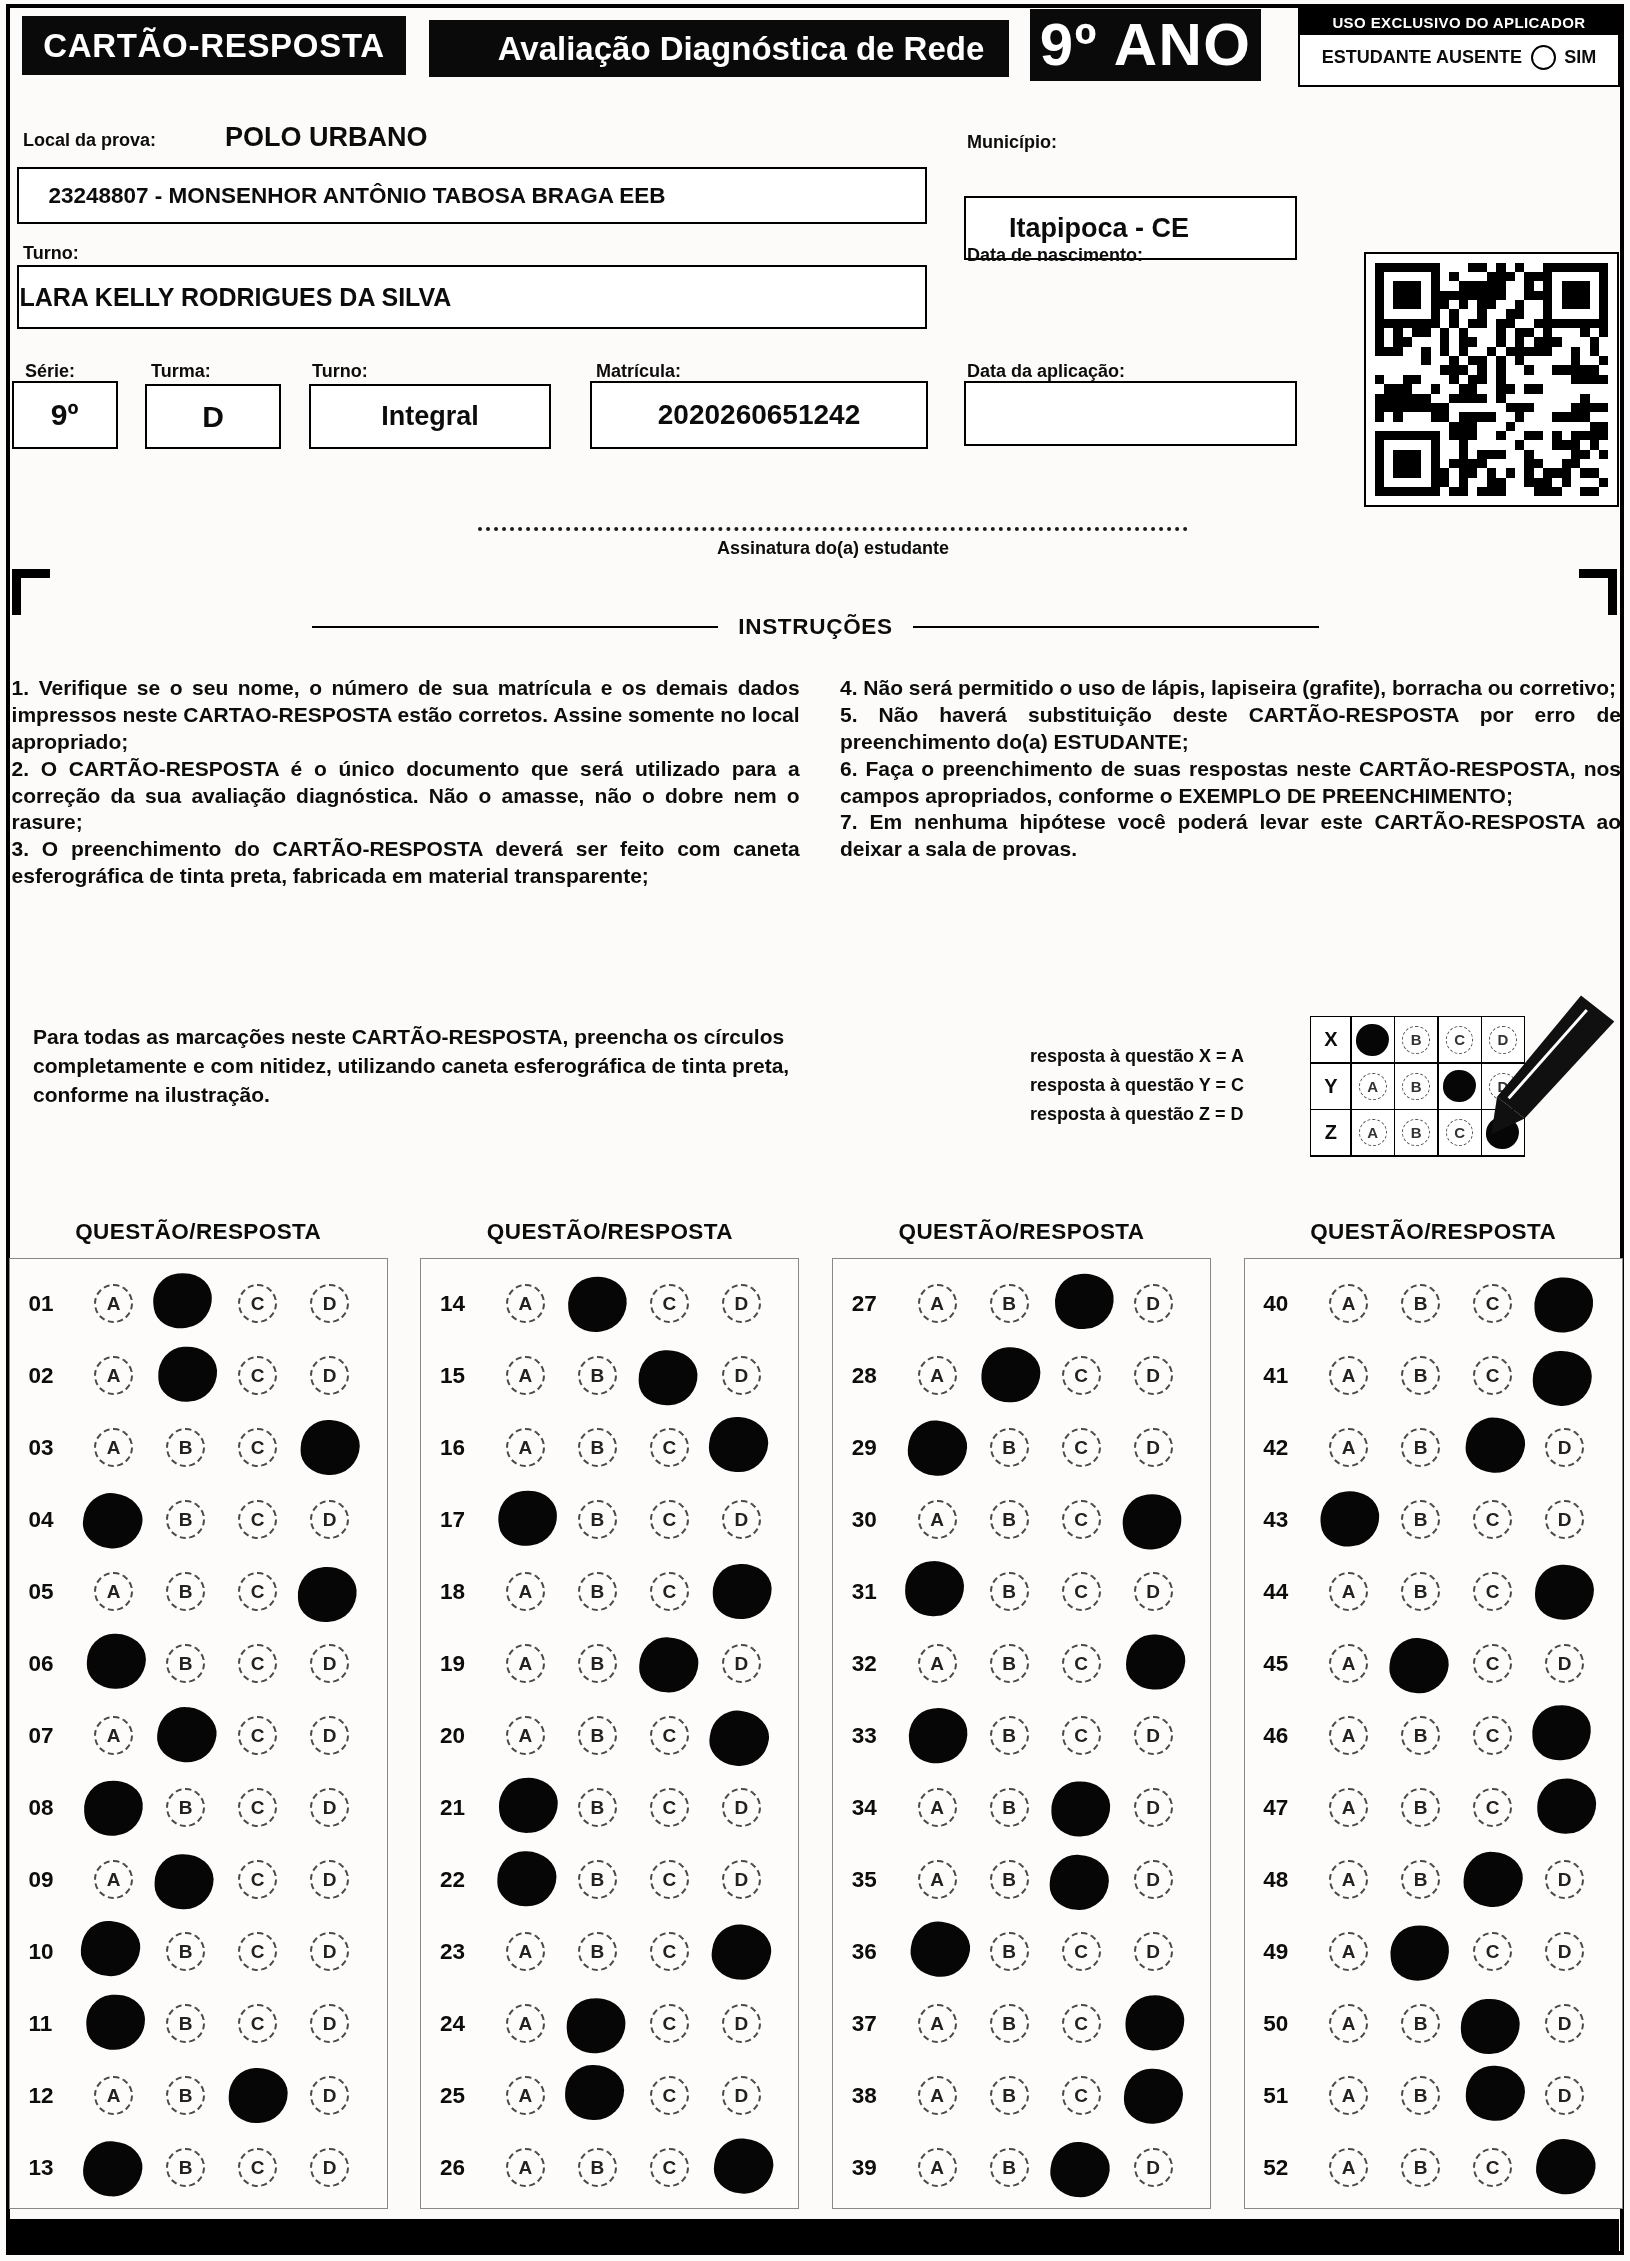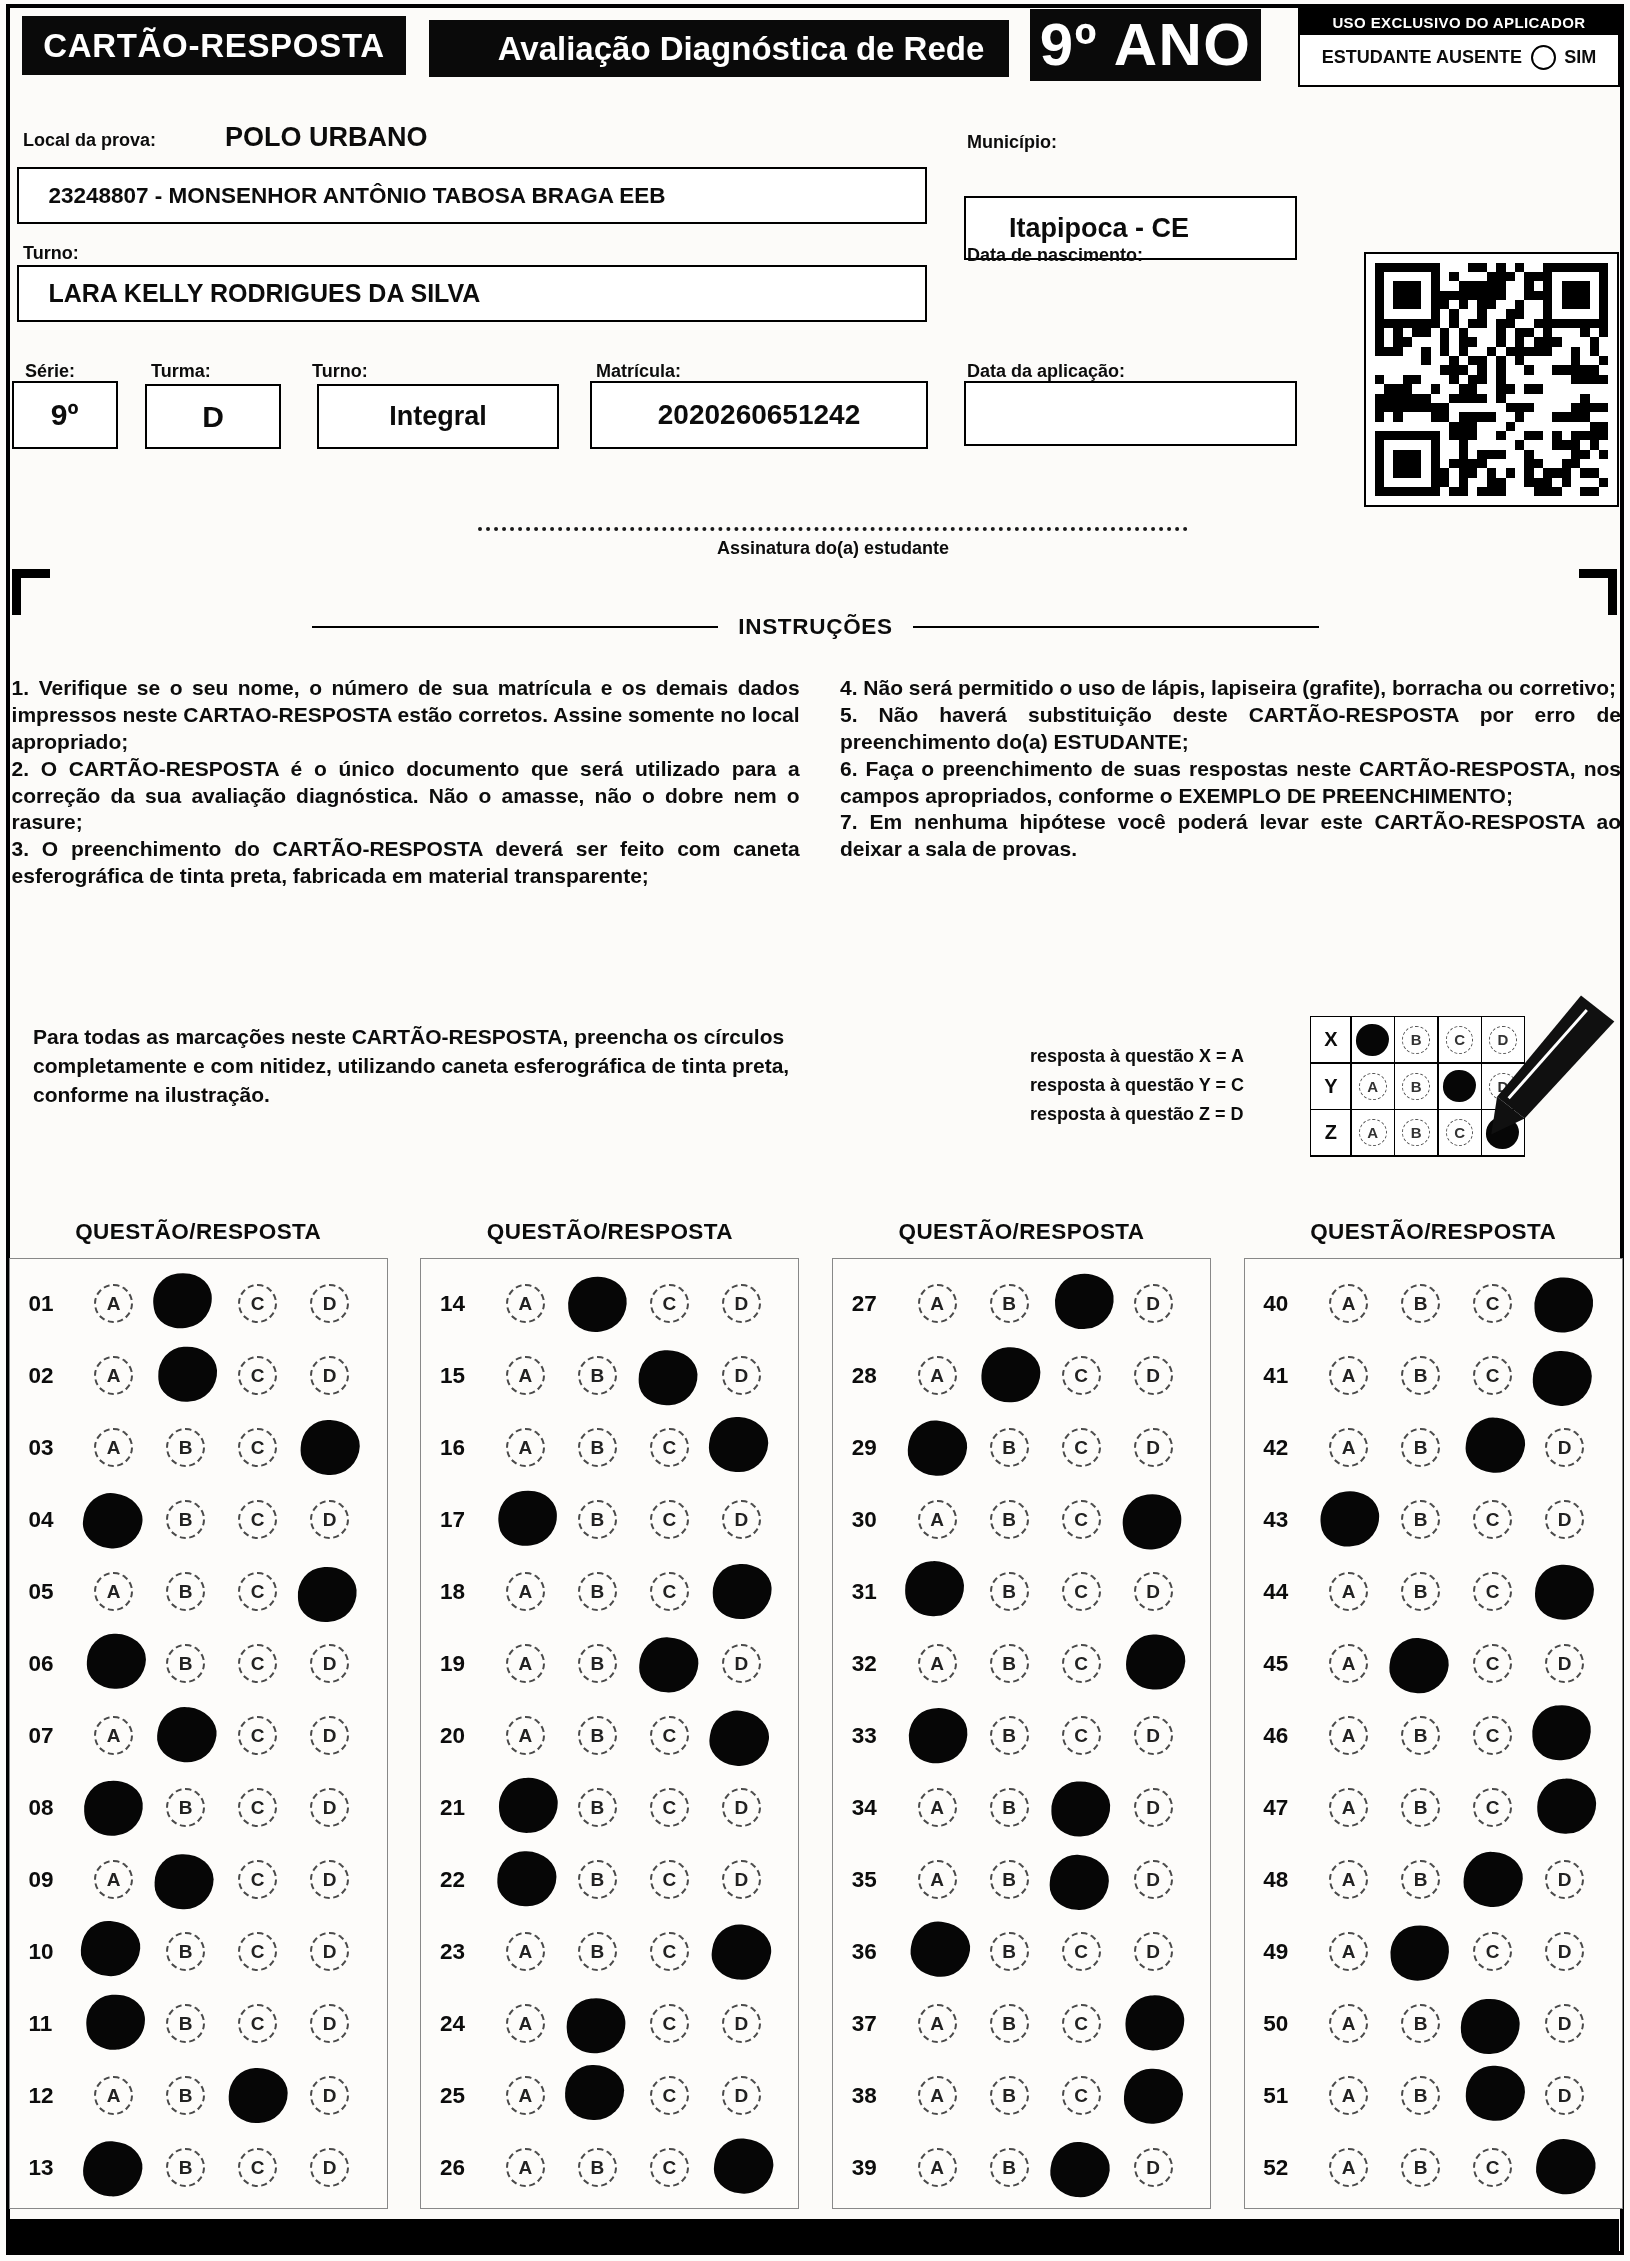--- a/index.html
+++ b/index.html
@@ -21,25 +21,25 @@
   .ausente-row{height:45px;display:flex;align-items:center;justify-content:center;gap:8.7px;font-weight:bold;font-size:18px;}
   .ausente-circle{width:25px;height:25px;border:2.2px solid #000;border-radius:50%;display:inline-block;}
 
   
   .flabel{position:absolute;font-weight:bold;font-size:18px;}
   .fvalue{position:absolute;font-weight:bold;}
   .fbox{position:absolute;border:2.9px solid #000;background:#fff;display:flex;align-items:center;font-weight:bold;}
   .local-value{left:225px;top:122px;font-size:27px;}
   .school-box{left:17.4px;top:167px;width:910px;height:57px;padding-left:29px;font-size:22.5px;}
   .municipio-box{left:964px;top:161px;width:333px;height:64px;padding-left:43px;font-size:27px;margin-top:35px;}
-  .nome-box{left:17.4px;top:265px;width:910px;height:57px;padding-left:29px;font-size:25px;}
+  .nome-box{left:17.4px;top:265px;width:910px;height:64px;font-size:25px;}
   .nasc-box{left:964px;top:267px;width:333px;height:57px;justify-content:center;font-size:27px;}
   .serie-box{left:11.6px;top:381px;width:106px;height:68px;justify-content:center;font-size:30px;}
   .turma-box{left:145px;top:384px;width:136px;height:65px;justify-content:center;font-size:30px;}
-  .turno-box{left:309px;top:384px;width:242px;height:65px;justify-content:center;font-size:27px;margin-left:8px;}
+  .turno-box{left:309px;top:384px;width:242px;height:65px;justify-content:center;font-size:27px;}
   .matricula-box{left:590px;top:381px;width:338px;height:68px;justify-content:center;font-size:28px;}
   .aplicacao-box{left:964px;top:381px;width:333px;height:65px;}
 
   
   .qr{position:absolute;left:1364px;top:252px;width:255px;height:255px;background:#fff;border:2.9px solid #000;padding:8.7px;}
   .qr-grid{width:100%;height:100%;display:grid;grid-template-columns:repeat(25,1fr);grid-template-rows:repeat(25,1fr);}
   .qrm{background:#000;}
 
   
   .sig-line{position:absolute;left:478px;top:527px;width:710px;border-top:4.3px dotted #1a1a1a;}

